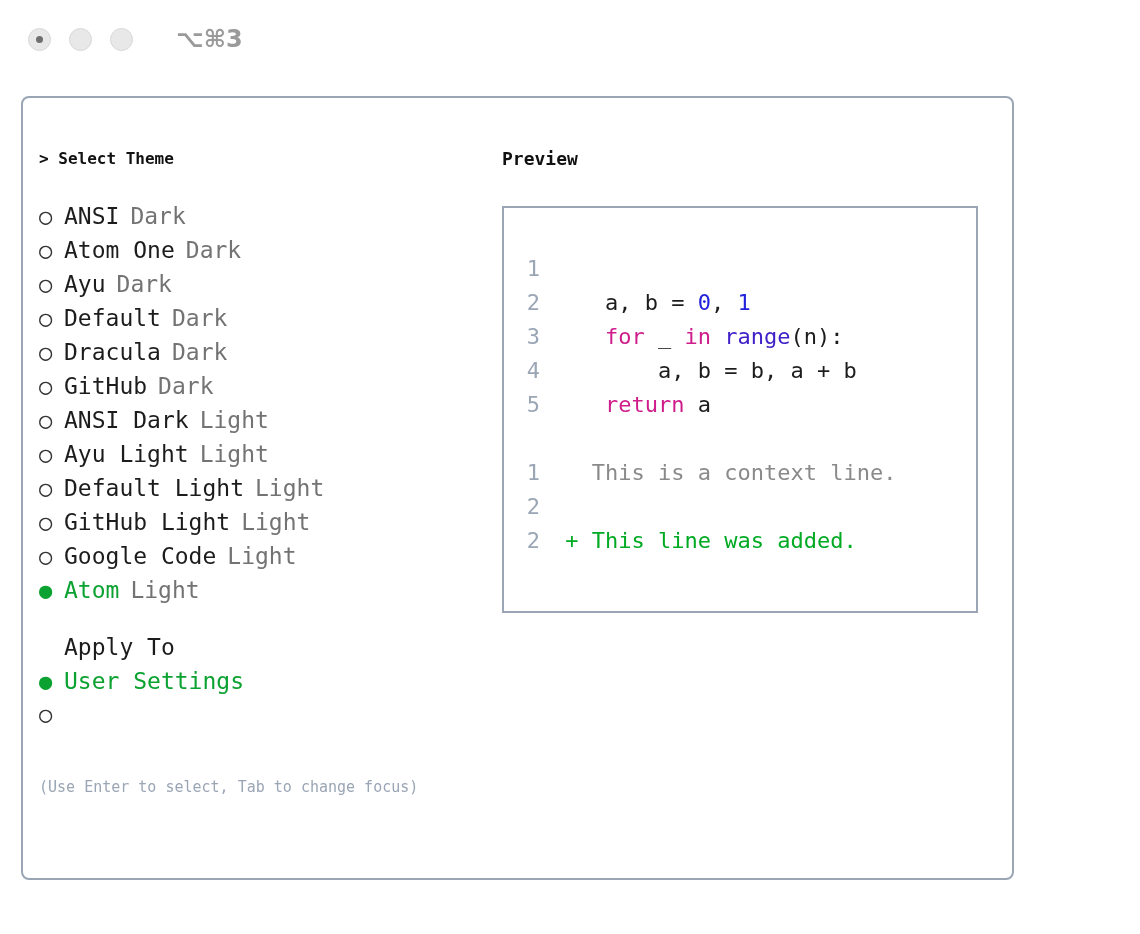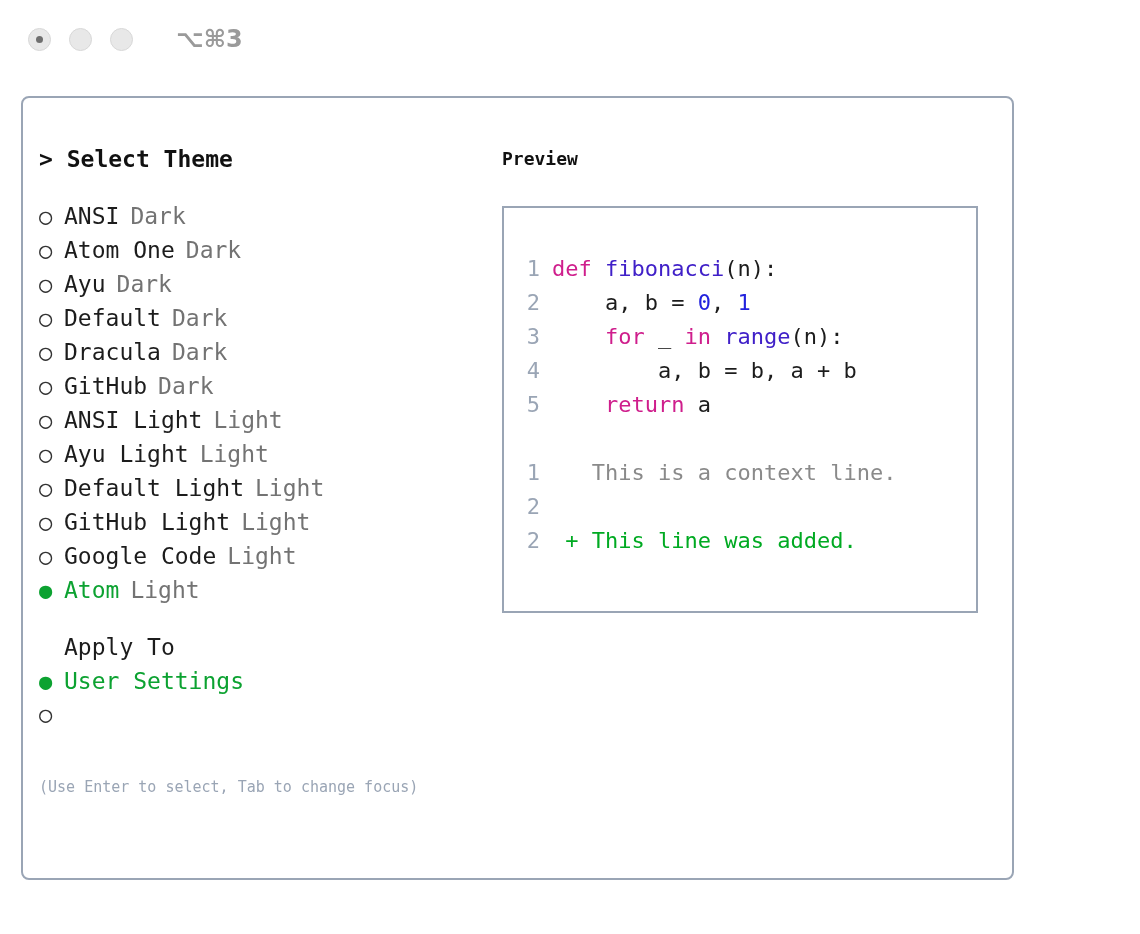--- a/index.html
+++ b/index.html
@@ -88,21 +88,21 @@
 
   
   .left-pane {
     position: absolute;
     left: 16px;
     top: 44px;
     width: 460px;
   }
 
   .list-header {
-    font-size: 23px;
+    font-size: 16px;
     font-weight: bold;
     color: #111111;
     line-height: 34px;
     white-space: pre;
   }
 
   .opt-row {
     display: flex;
     align-items: baseline;
     line-height: 34px;
@@ -219,21 +219,21 @@
 
       <div class="left-pane">
         <div class="list-header">&gt; Select Theme</div>
         <div id="theme-options">
             <div class="opt-row"><span class="marker">○</span><span class="opt-label">ANSI</span><span class="opt-variant">Dark</span></div>
             <div class="opt-row"><span class="marker">○</span><span class="opt-label">Atom One</span><span class="opt-variant">Dark</span></div>
             <div class="opt-row"><span class="marker">○</span><span class="opt-label">Ayu</span><span class="opt-variant">Dark</span></div>
             <div class="opt-row"><span class="marker">○</span><span class="opt-label">Default</span><span class="opt-variant">Dark</span></div>
             <div class="opt-row"><span class="marker">○</span><span class="opt-label">Dracula</span><span class="opt-variant">Dark</span></div>
             <div class="opt-row"><span class="marker">○</span><span class="opt-label">GitHub</span><span class="opt-variant">Dark</span></div>
-            <div class="opt-row"><span class="marker">○</span><span class="opt-label">ANSI Light</span><span class="opt-variant">Light</span></div>
+            <div class="opt-row"><span class="marker">○</span><span class="opt-label">ANSI Dark</span><span class="opt-variant">Light</span></div>
             <div class="opt-row"><span class="marker">○</span><span class="opt-label">Ayu Light</span><span class="opt-variant">Light</span></div>
             <div class="opt-row"><span class="marker">○</span><span class="opt-label">Default Light</span><span class="opt-variant">Light</span></div>
             <div class="opt-row"><span class="marker">○</span><span class="opt-label">GitHub Light</span><span class="opt-variant">Light</span></div>
             <div class="opt-row"><span class="marker">○</span><span class="opt-label">Google Code</span><span class="opt-variant">Light</span></div>
             <div class="opt-row selected"><span class="marker sel">●</span><span class="opt-label">Atom</span><span class="opt-variant">Light</span></div>
           </div>
 
         <div class="section-gap"></div>
 
         <div class="opt-row">
@@ -245,21 +245,21 @@
             <div class="opt-row"><span class="marker">○</span></div>
           </div>
 
         <div class="hint">(Use Enter to select, Tab to change focus)</div>
       </div>
 
       <div class="right-pane">
         <div class="preview-title">Preview</div>
         <div class="preview-box">
           <div id="code-lines">
-              <div class="code-line"><span class="ln">1</span><span class="code-body"><span class="tok-kw">def </span><span class="tok-fn">fibonacci</span><span class="tok-plain">(n):</span></span></div>
+              <div class="code-line"><span class="ln">1</span></div>
               <div class="code-line"><span class="ln">2</span><span class="code-body"><span class="tok-plain">    a, b = </span><span class="tok-num">0</span><span class="tok-plain">, </span><span class="tok-num">1</span></span></div>
               <div class="code-line"><span class="ln">3</span><span class="code-body"><span class="tok-plain">    </span><span class="tok-kw">for</span><span class="tok-plain"> _ </span><span class="tok-kw">in</span><span class="tok-plain"> </span><span class="tok-fn">range</span><span class="tok-plain">(n):</span></span></div>
               <div class="code-line"><span class="ln">4</span><span class="code-body"><span class="tok-plain">        a, b = b, a + b</span></span></div>
               <div class="code-line"><span class="ln">5</span><span class="code-body"><span class="tok-plain">    </span><span class="tok-kw">return</span><span class="tok-plain"> a</span></span></div>
             </div>
           <div class="blank-line"></div>
           <div id="diff-lines">
               <div class="code-line"><span class="ln">1</span><span class="code-body"><span class="tok-ctx">   This is a context line.</span></span></div>
               <div class="code-line"><span class="ln">2</span></div>
               <div class="code-line"><span class="ln">2</span><span class="code-body"><span class="tok-add"> + This line was added.</span></span></div>

